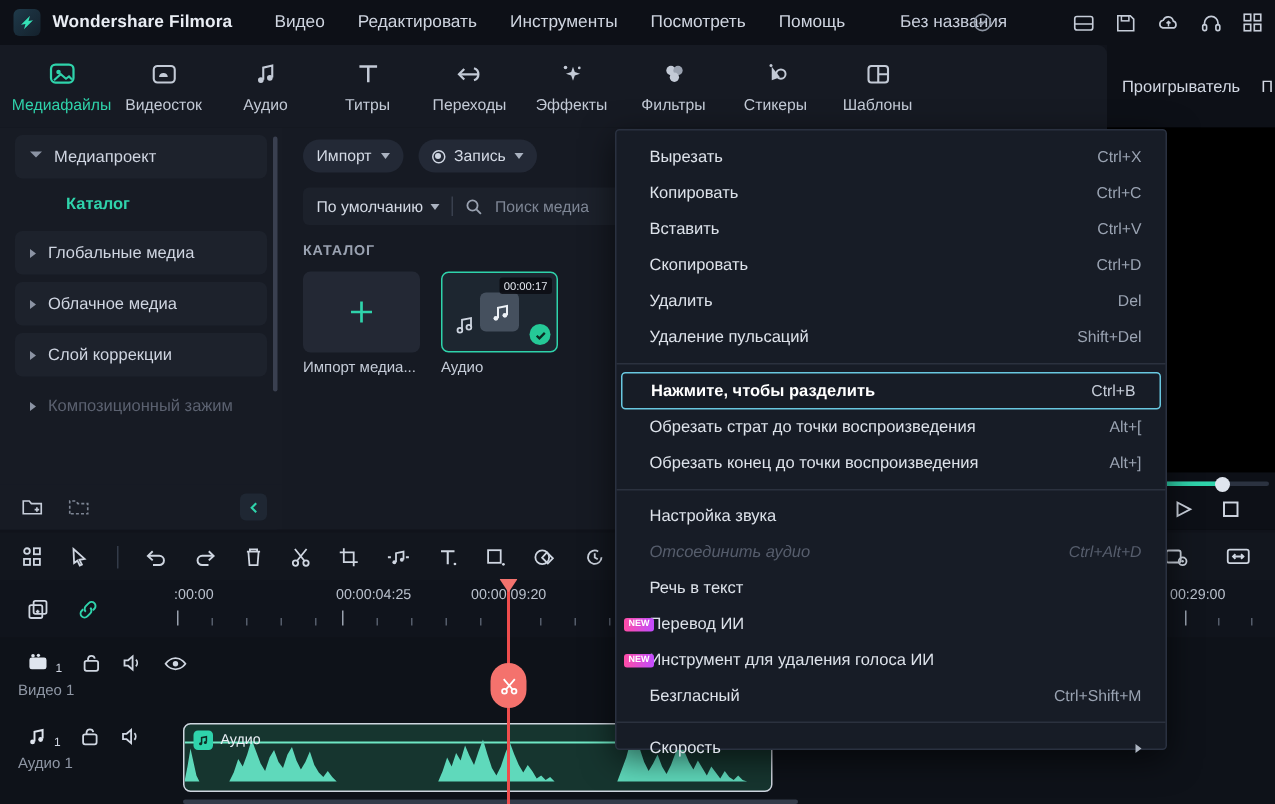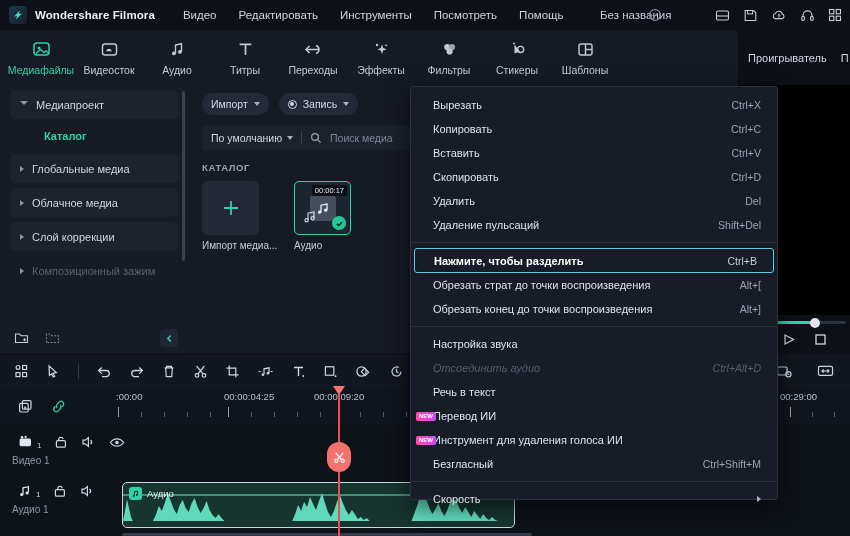--- a/index.html
+++ b/index.html
@@ -92,21 +92,21 @@
     margin: 2px 14px 0 14px; height: 25px; border-radius: 4px; background: #1c212b;
     display: flex; align-items: center; padding: 0 9px; gap: 8px; width: 218px;
   }
   .mp-search .sel { font-size: 10.5px; color: #d3d9e4; display:flex; align-items:center; gap:5px; }
   .vsep { width: 1px; height: 13px; background: #39404e; }
   .ph { font-size: 10.5px; color: #7e8695; }
   .cat-label { margin: 12px 0 0 14px; font-size: 9.5px; color: #9aa2b1; letter-spacing: .6px; font-weight: 600; }
   .thumbs { display: flex; gap: 14px; margin: 8px 0 0 14px; }
   .thumb-wrap { width: 78px; }
   .thumb {
-    width: 57px; height: 54px; border-radius: 5px; background: #232834;
+    width: 78px; height: 54px; border-radius: 5px; background: #232834;
     display: flex; align-items: center; justify-content: center; position: relative;
   }
   .thumb.audio { background: #1d2630; border: 1.5px solid #2fd3ab; }
   .thumb-cap { margin-top: 5px; font-size: 10px; color: #c5ccd8; white-space: nowrap; overflow: hidden; text-overflow: ellipsis; }
   .dur {
     position: absolute; top: 3px; right: 3px; background: rgba(10,12,18,.85); color: #e6eaf2;
     font-size: 7.5px; padding: 1px 3px; border-radius: 2px;
   }
   .chk {
     position: absolute; right: 4px; bottom: 4px; width: 14px; height: 14px; border-radius: 50%;

